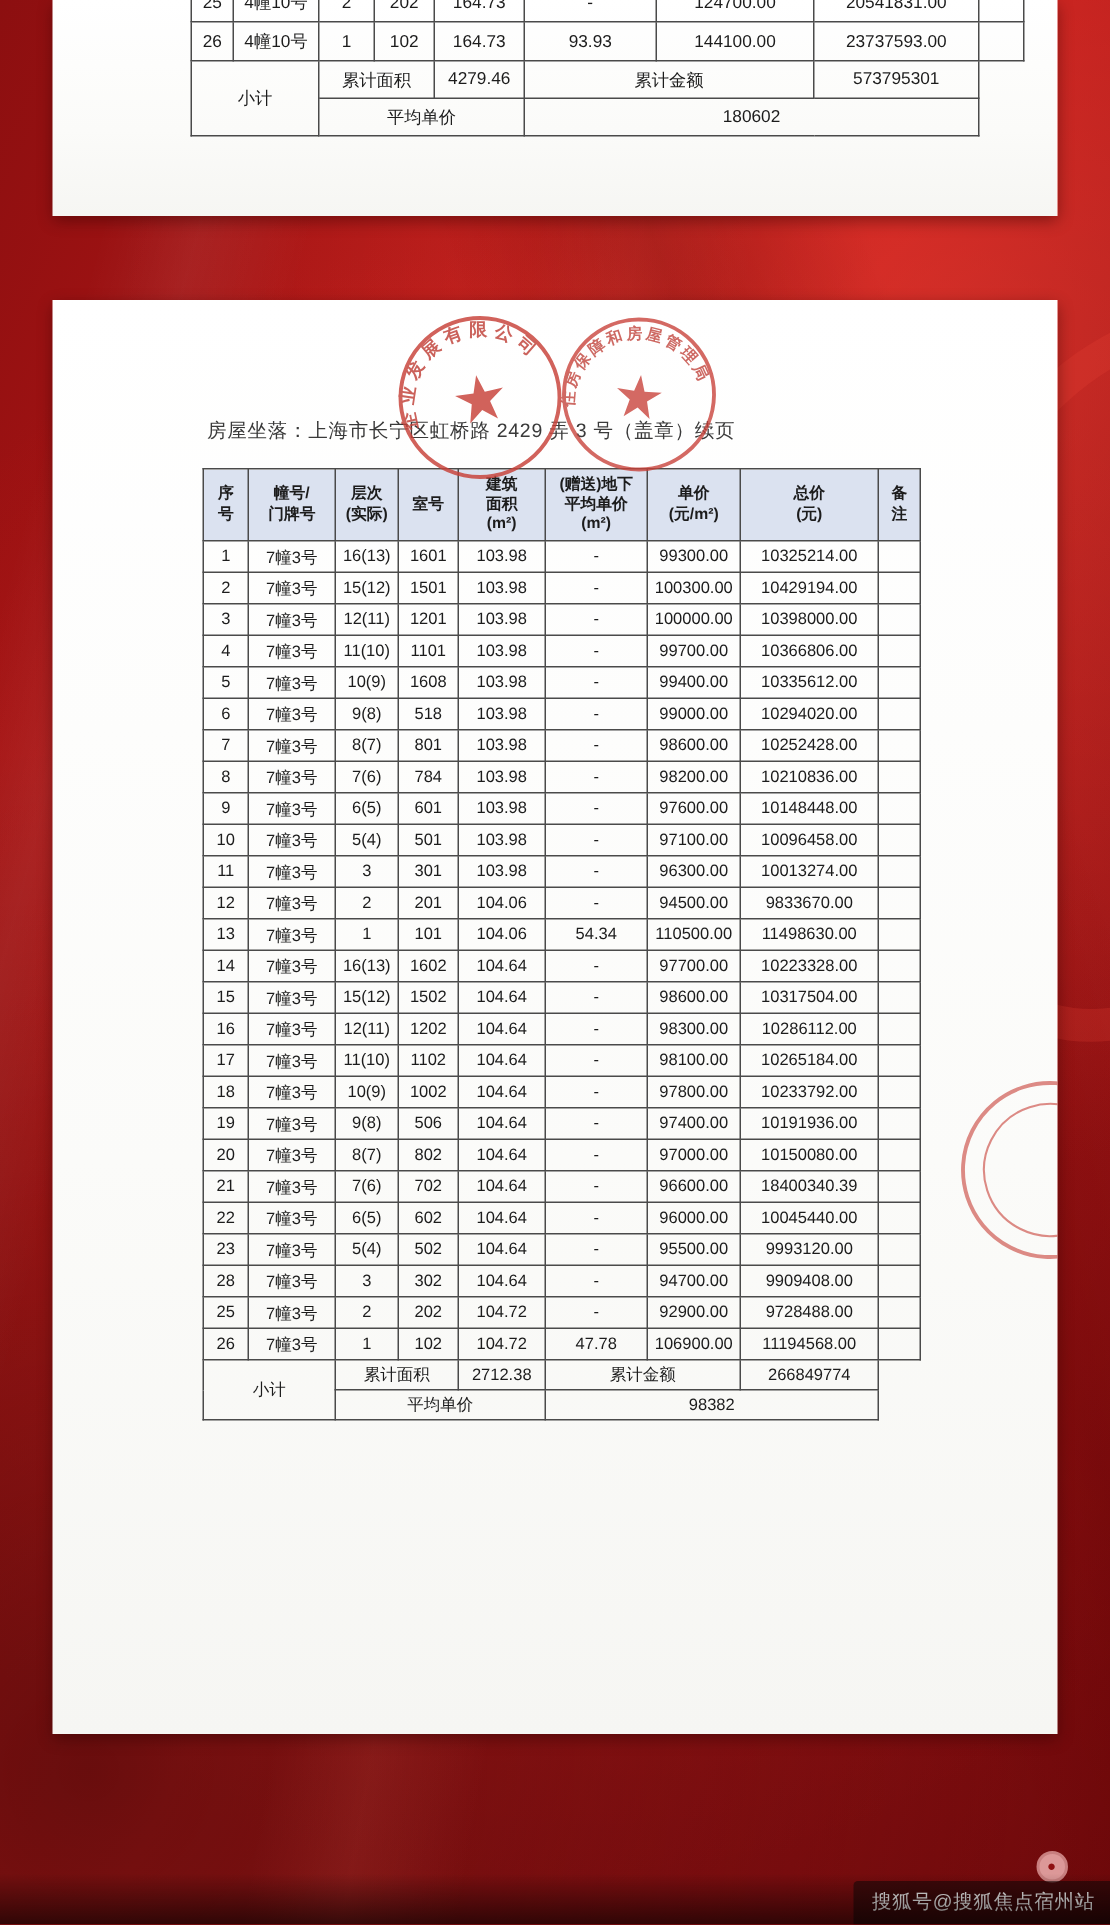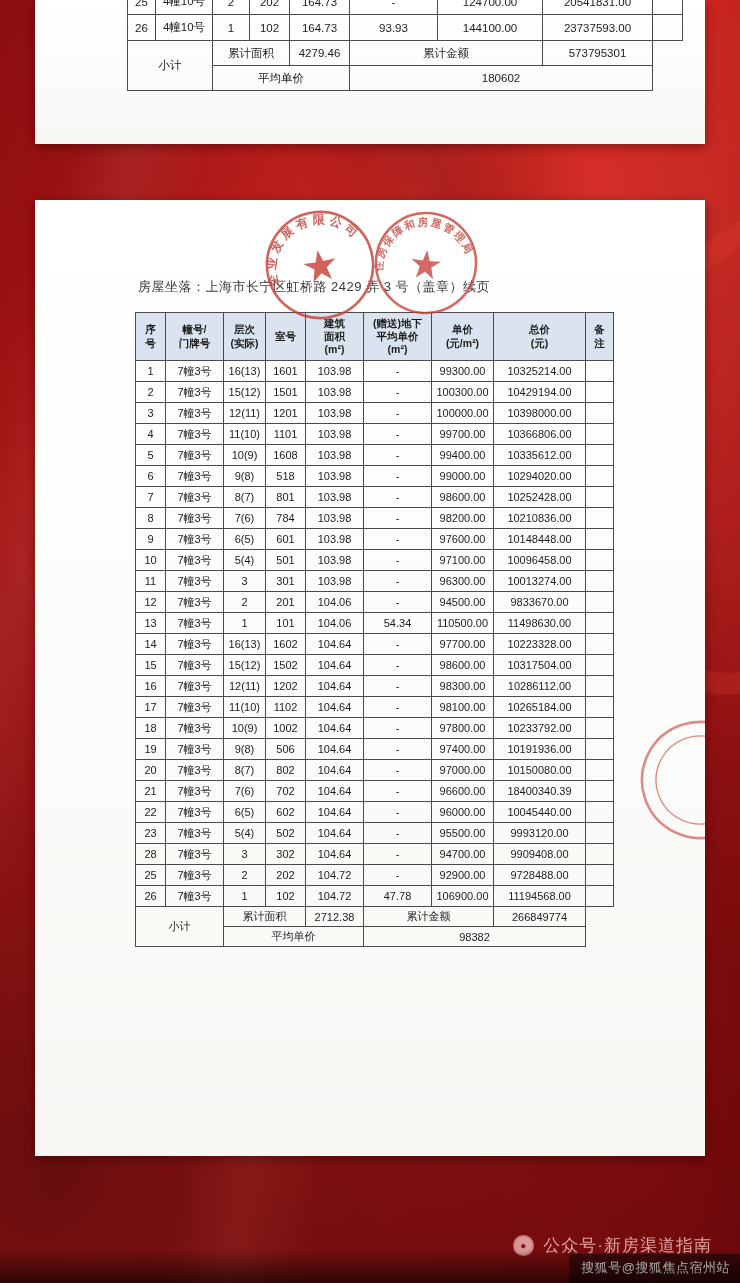--- a/index.html
+++ b/index.html
@@ -516,17 +516,16 @@
   </svg>
 
   <svg class="stamp stamp-edge" viewBox="0 0 130 130">
     <circle class="stamp-ring" cx="65" cy="65" r="58"></circle>
     <circle class="stamp-ring2" cx="65" cy="65" r="44"></circle>
   </svg>
 </div>
 
 <div class="footer-credit">
   <span class="credit-icon">●</span>
-  <span>公众号·新房渠道指南</span>
 </div>
 
 <div class="watermark">搜狐号@搜狐焦点宿州站</div>
 <div class="bottom-shade"></div>
 
 </body></html>

